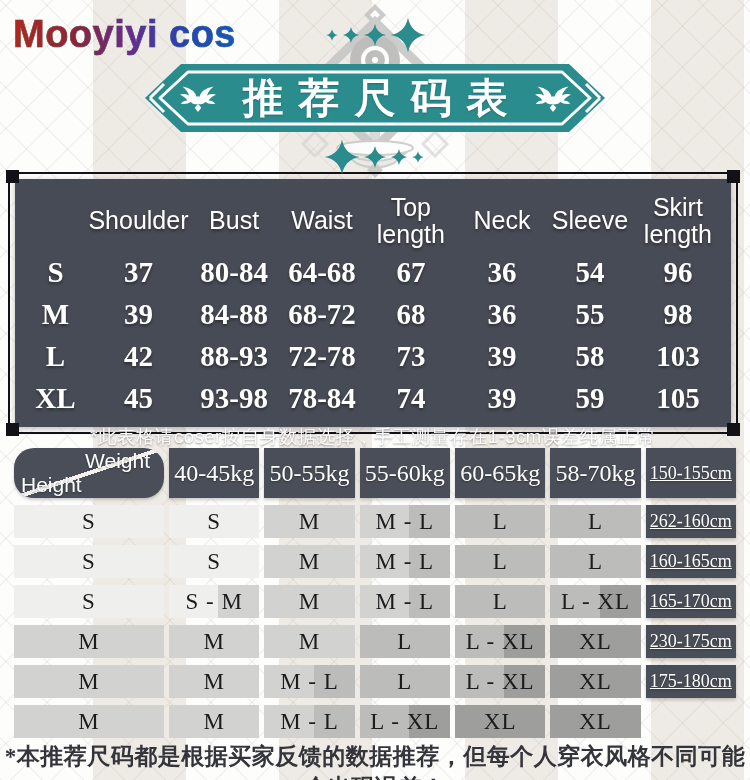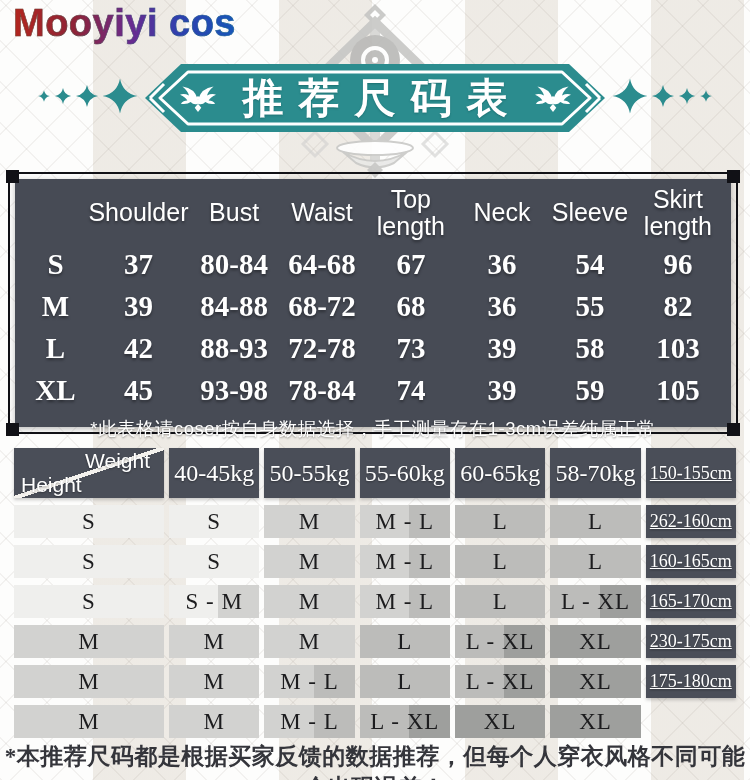--- a/index.html
+++ b/index.html
@@ -8,30 +8,30 @@
     font-family:"Liberation Sans",sans-serif;
     background-color:#f3f1ec;
     background-image:
       repeating-linear-gradient(45deg, rgba(137,125,115,0.09) 0 1.5px, transparent 1.5px 29px),
       repeating-linear-gradient(-45deg, rgba(137,125,115,0.09) 0 1.5px, transparent 1.5px 29px),
       linear-gradient(90deg, rgba(255,255,255,0.85) 0 93px, rgba(233,228,220,0.45) 93px 186px);
     background-size:auto,auto,186px 100%;
   }
   
   .logo{
-    position:absolute;left:13px;top:2px;z-index:5;
+    position:absolute;left:13px;top:13px;z-index:5;
     font-size:38px;font-weight:700;letter-spacing:0.5px;
     background:linear-gradient(90deg,#b3261e 0%,#8e2438 28%,#6b2a8e 52%,#2f3fae 74%,#1857b8 100%);
     -webkit-background-clip:text;background-clip:text;color:transparent;
     -webkit-text-stroke:0.6px rgba(20,120,90,0.35);
   }
   .watermark{position:absolute;left:250px;top:0;width:250px;height:180px;z-index:1;opacity:.9;}
   .banner-row{
     position:absolute;left:0;top:60px;width:750px;height:76px;z-index:4;
-    display:flex;align-items:center;justify-content:center;
+    display:flex;align-items:center;justify-content:center;flex-direction:column;
   }
   .sparkles{flex:0 0 auto;}
   .banner{position:relative;width:464px;height:74px;flex:0 0 auto;margin:0 4px;}
   .banner svg.bframe{position:absolute;inset:0;}
   .banner-content{
     position:absolute;inset:0;display:flex;align-items:center;justify-content:center;gap:12px;
   }
   .banner-title{
     color:#fff;font-size:41px;font-weight:700;letter-spacing:15px;padding-left:15px;
     font-family:"Liberation Serif","DejaVu Serif",serif;white-space:nowrap;
@@ -41,21 +41,21 @@
   
   .m-frame{
     position:absolute;left:8px;top:172px;width:730px;height:262px;z-index:3;
     border:2.5px solid #111116;box-sizing:border-box;
   }
   .corner-sq{position:absolute;width:13px;height:13px;background:#111116;z-index:4;}
   .sq-tl{left:-4px;top:-4px;} .sq-tr{right:-4px;top:-4px;}
   .sq-bl{left:-4px;bottom:-4px;} .sq-br{right:-4px;bottom:-4px;}
   .m-panel{
     position:absolute;inset:5px;background:#474b55;box-shadow:0 2px 6px rgba(40,40,40,.3);
-    padding:4px 8px 0;box-sizing:border-box;
+    padding:12px 8px 0;box-sizing:border-box;
   }
   .m-grid{
     display:grid;width:100%;
     grid-template-columns:0.72fr 1.12fr 1fr 0.95fr 1.02fr 1fr 0.95fr 1fr;
     grid-template-rows:60px repeat(4,42px);
     align-items:center;justify-items:center;
   }
   .mh{
     color:#fff;font-size:25px;line-height:1.1;text-align:center;white-space:pre-line;
     text-shadow:0 2px 3px rgba(0,0,0,.4);
@@ -76,20 +76,21 @@
   }
   .hw-head,.hw-rowlabel{
     background:#4a4e58;color:#fff;display:flex;align-items:center;justify-content:center;
     font-family:"Liberation Serif","DejaVu Serif",serif;font-size:24px;
     text-shadow:0 1px 2px rgba(0,0,0,.4);box-shadow:0 2px 3px rgba(60,60,60,.25);
   }
   .hw-rowlabel{font-size:18px;text-decoration:underline;}
   .hw-corner{position:relative;
     background-image:linear-gradient(to bottom right,
       transparent calc(50% - 2px), #f4f2ee calc(50% - 2px) calc(50% + 2px), transparent calc(50% + 2px));
+    border-radius:20px;
   }
   .corner-weight{position:absolute;top:1px;right:14px;font-family:"Liberation Sans",sans-serif;font-size:21px;}
   .corner-height{position:absolute;bottom:1px;left:7px;font-family:"Liberation Sans",sans-serif;font-size:21px;}
   .hw-cell{
     display:flex;align-items:center;justify-content:center;color:#1c1c1e;
     font-family:"Liberation Serif","DejaVu Serif",serif;font-size:23px;letter-spacing:1px;
   }
   
   .footer-note{
     position:absolute;left:0;top:741px;width:750px;z-index:3;text-align:center;
@@ -200,21 +201,21 @@
           <div class="mv">36</div>
           <div class="mv">54</div>
           <div class="mv">96</div>
           <div class="ml">M</div>
           <div class="mv">39</div>
           <div class="mv">84-88</div>
           <div class="mv">68-72</div>
           <div class="mv">68</div>
           <div class="mv">36</div>
           <div class="mv">55</div>
-          <div class="mv">82</div>
+          <div class="mv">98</div>
           <div class="ml">L</div>
           <div class="mv">42</div>
           <div class="mv">88-93</div>
           <div class="mv">72-78</div>
           <div class="mv">73</div>
           <div class="mv">39</div>
           <div class="mv">58</div>
           <div class="mv">103</div>
           <div class="ml">XL</div>
           <div class="mv">45</div>

